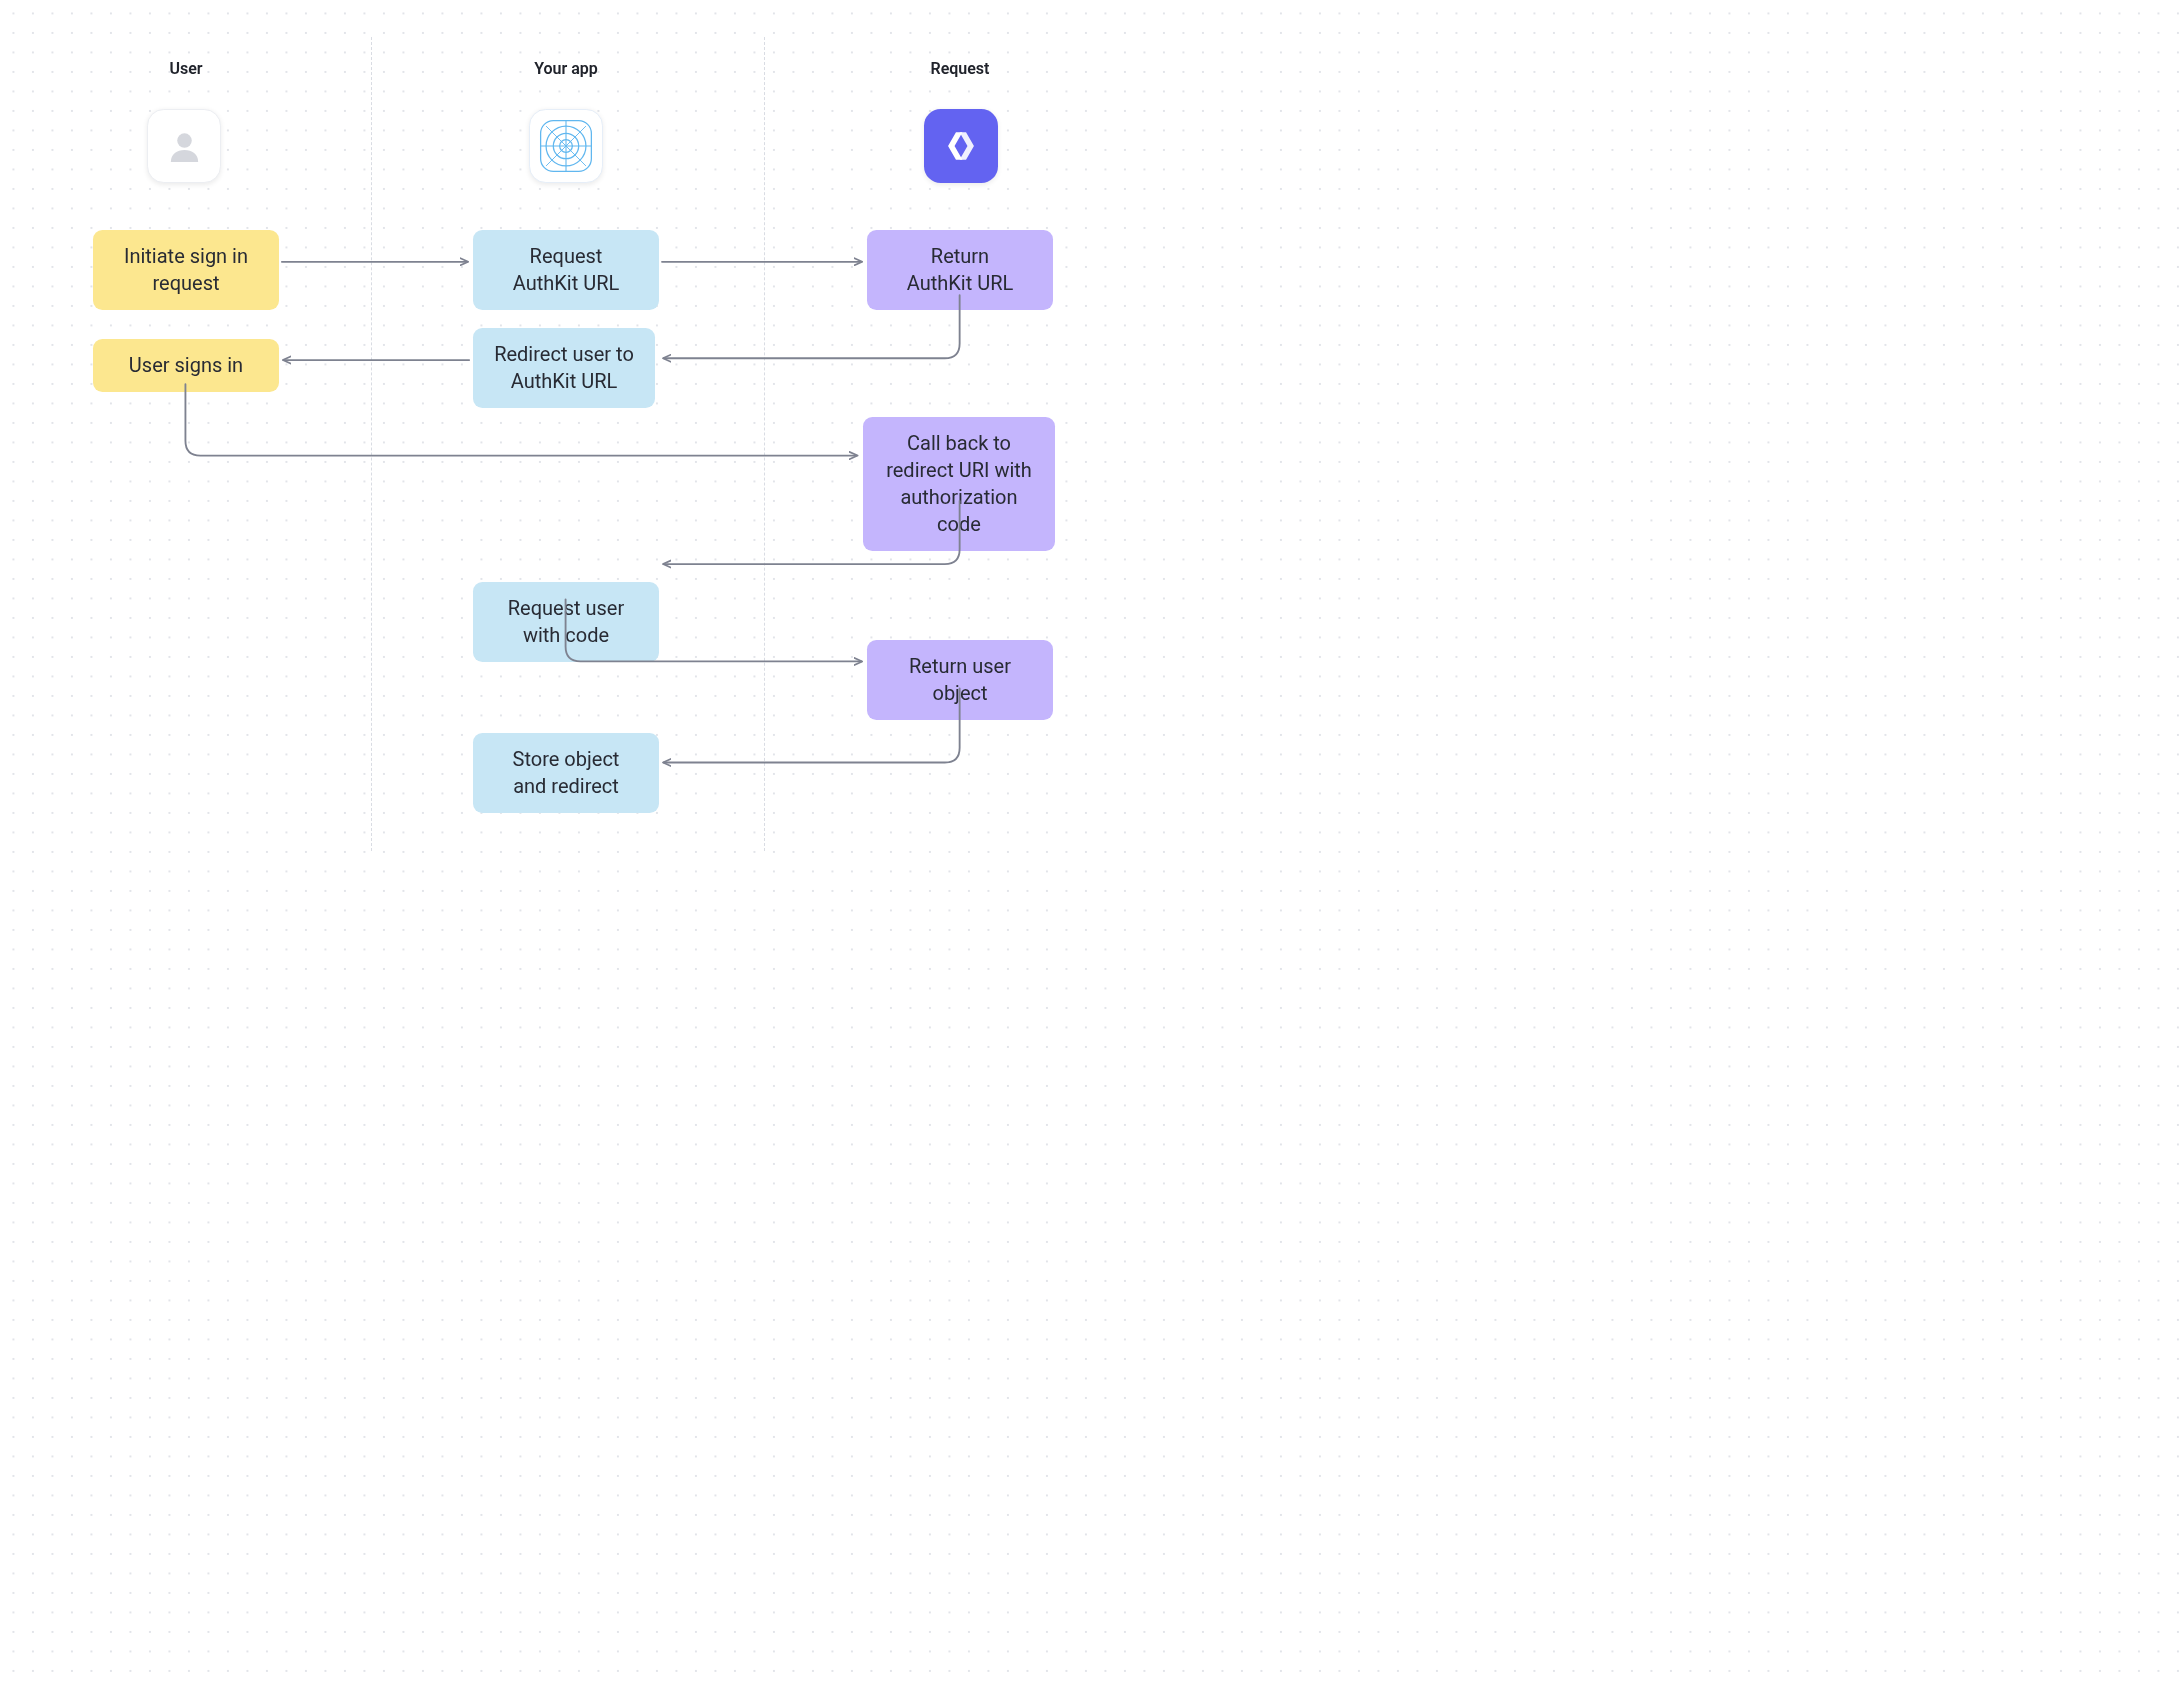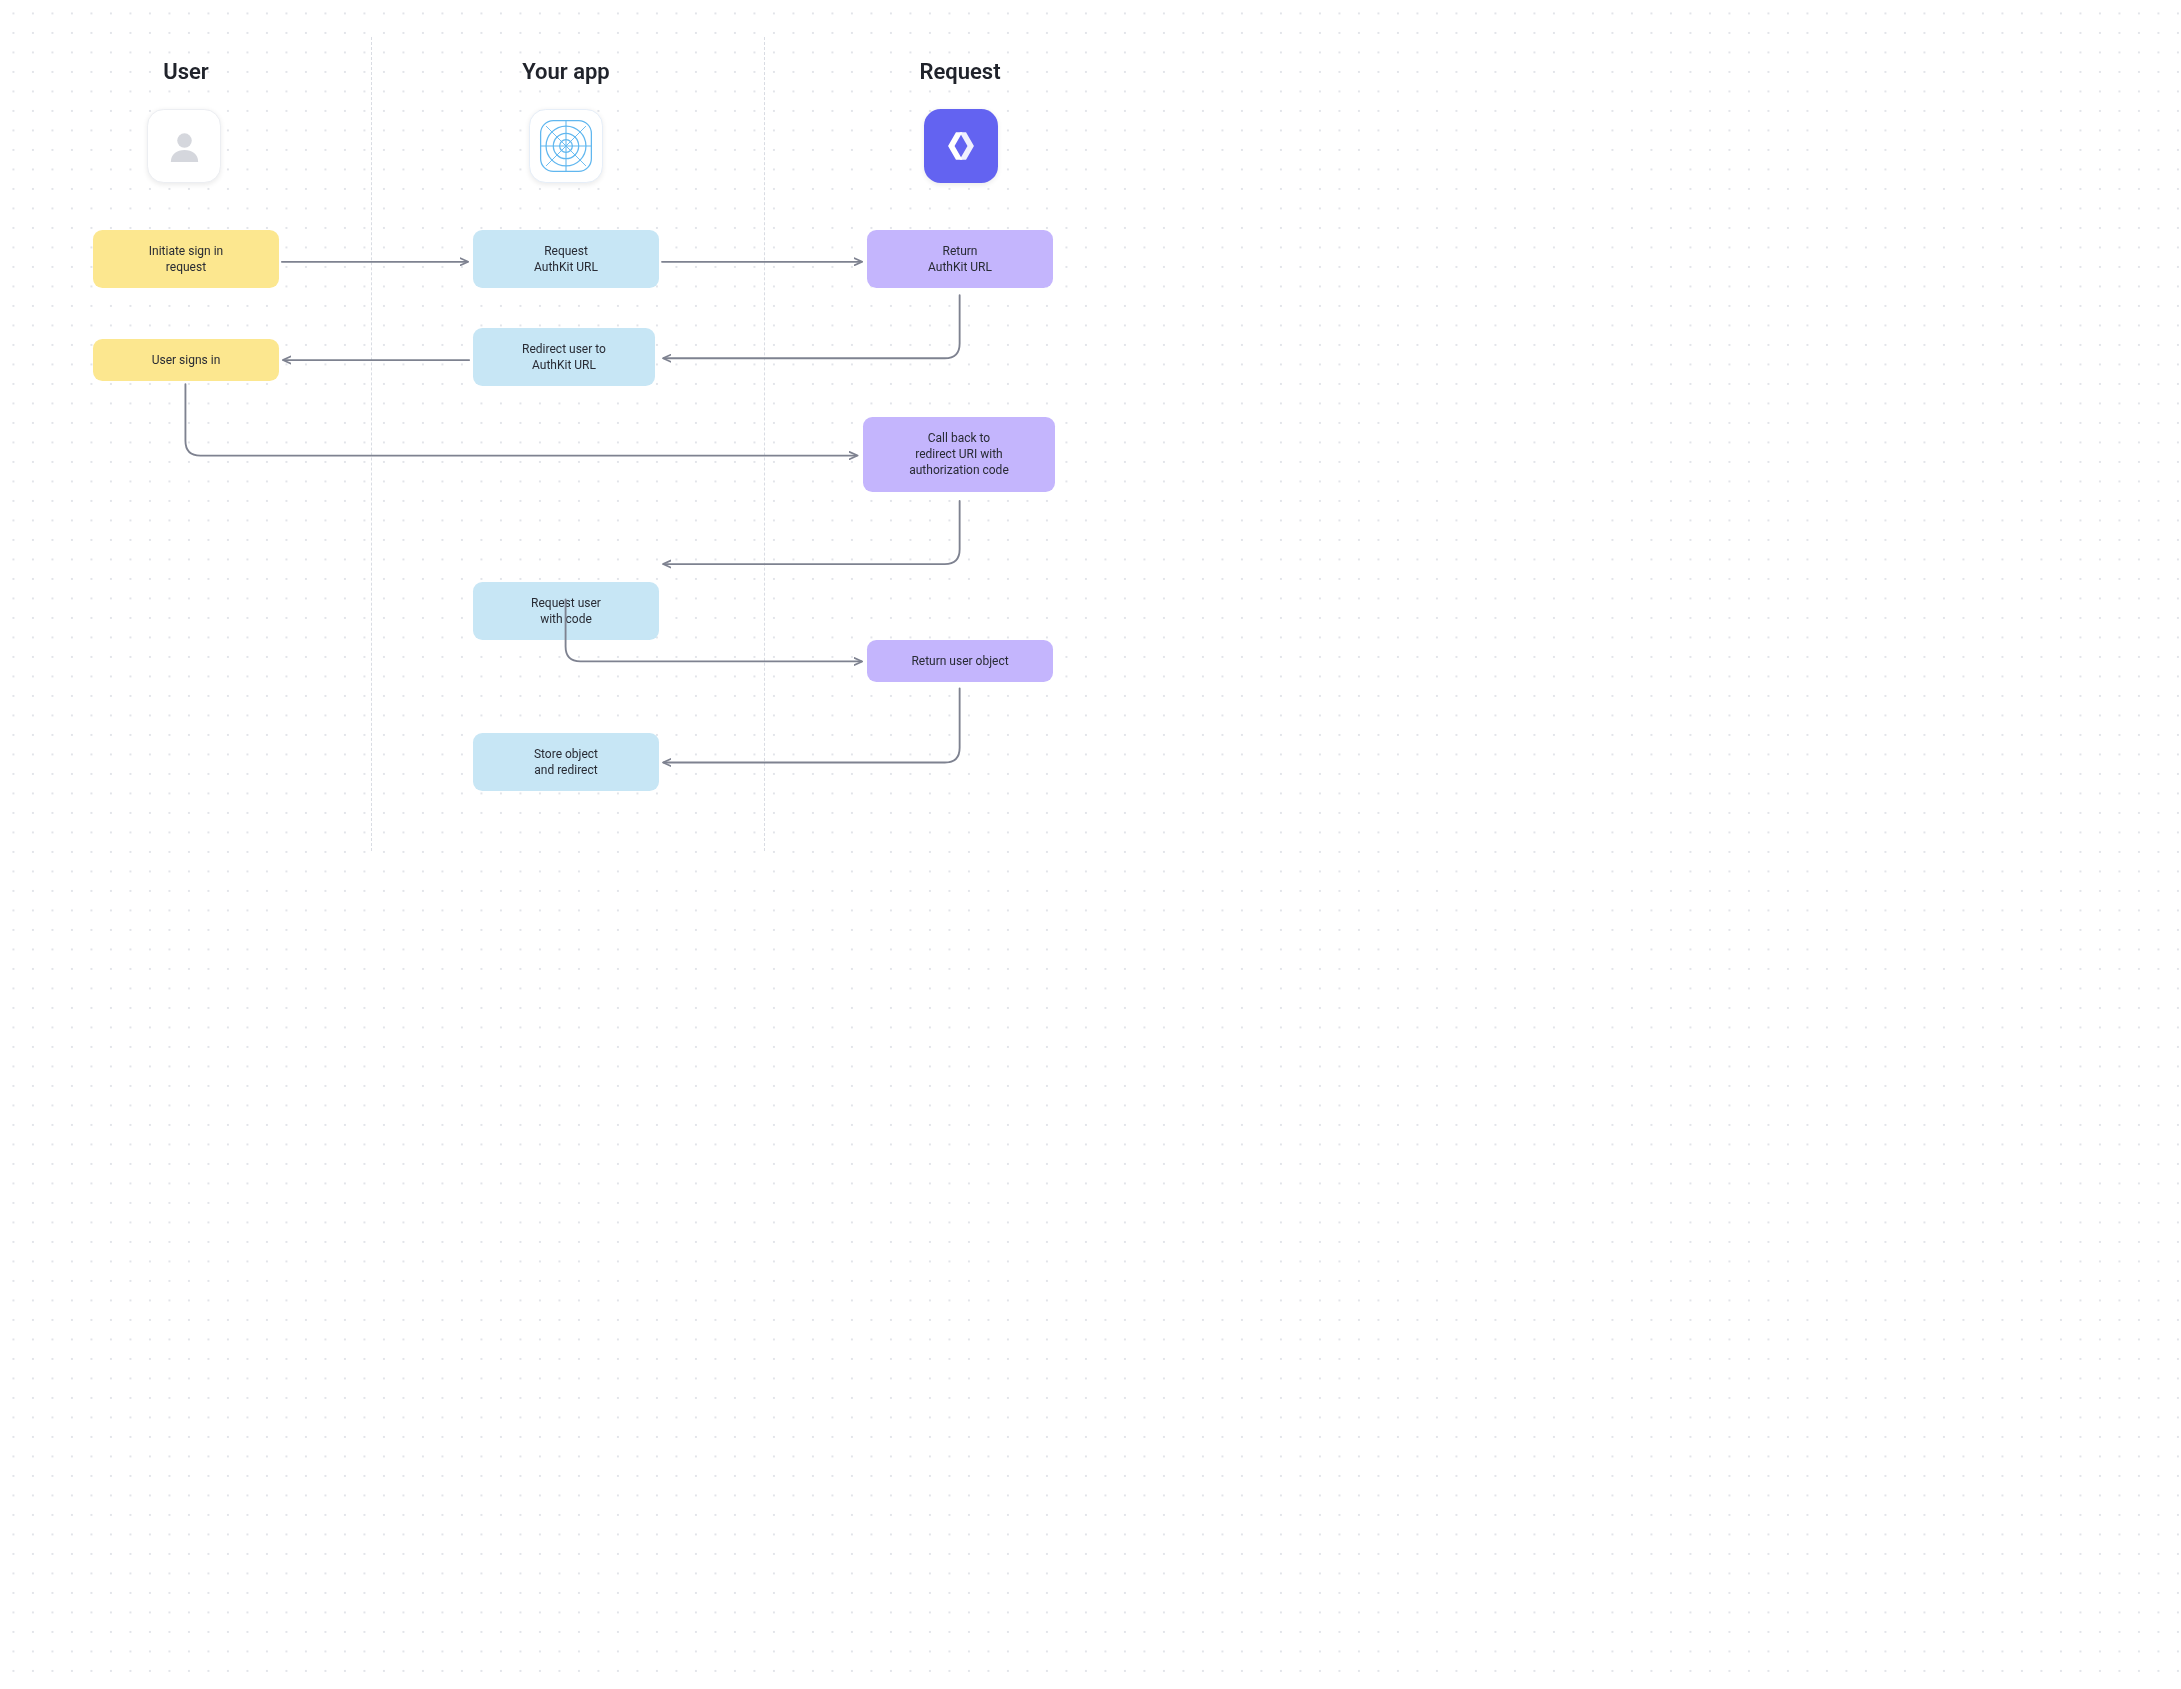--- a/index.html
+++ b/index.html
@@ -12,21 +12,21 @@
     height:888px;
     position:relative;
     overflow:hidden;
     background-image: radial-gradient(circle, #e2e4e9 1.1px, transparent 1.1px);
     background-size: 19.5px 19.5px;
     background-position: 3.7px 3.7px;
   }
 
   .heading {
     position:absolute;
-    font-size:22px;
+    font-size:16px;
     font-weight:600;
     color:#20232b;
     text-align:center;
     width:186px;
   }
 
   .divider {
     position:absolute;
     top:37px;
     bottom:37px;
@@ -45,21 +45,21 @@
     box-shadow: 0 1.9px 5.6px rgba(0,0,0,0.08);
   }
   .icon-tile.user  { background:#fff; border:0.9px solid #eceef2; }
   .icon-tile.app   { background:#fff; border:0.9px solid #e6eef8; }
   .icon-tile.workos{ background:#6363f1; }
 
   .box {
     position:absolute;
     border-radius:9.3px;
     padding:13px 20.4px;
-    font-size:12px;
+    font-size:20px;
     line-height:1.35;
     text-align:center;
     color:#282b34;
     display:flex;
     align-items:center;
     justify-content:center;
   }
   .box.yellow { background:#fce78f; }
   .box.blue   { background:#c7e6f5; }
   .box.purple { background:#c4b5fd; }

